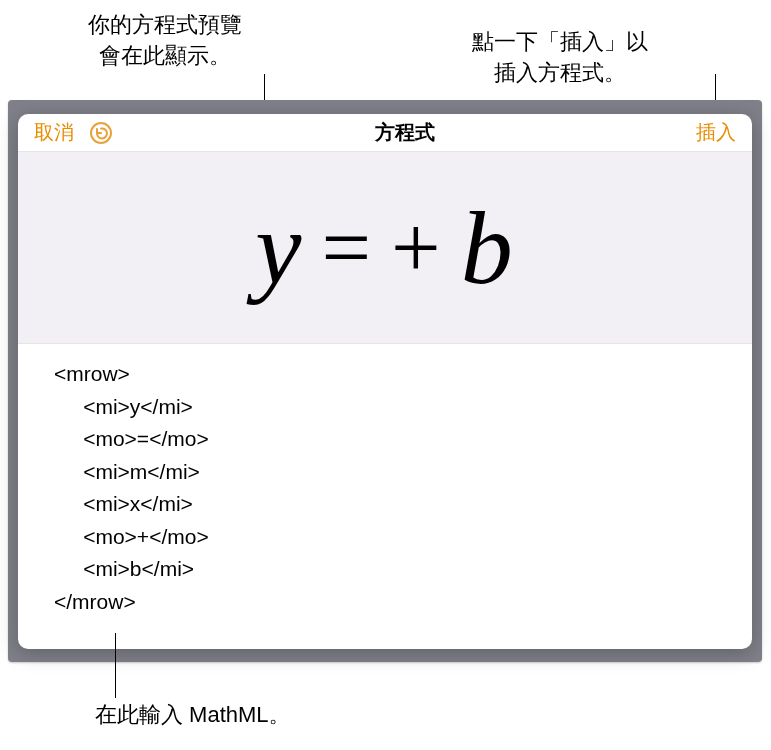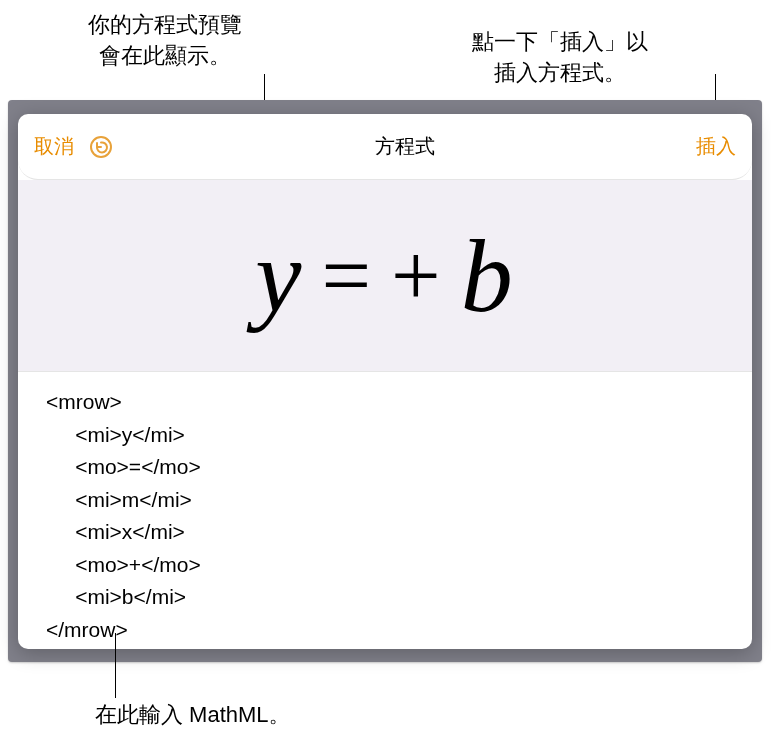--- a/index.html
+++ b/index.html
@@ -42,24 +42,23 @@
     height: 535px;
     background: #fff;
     border-radius: 10px;
     box-shadow: 0 4px 20px rgba(0,0,0,0.25);
     overflow: hidden;
   }
   .toolbar {
     display: flex;
     align-items: center;
     justify-content: space-between;
-    height: 66px;
+    height: 38px;
     padding: 0 16px;
     border-bottom: 1px solid #e5e5e5;
-    border-radius: 20px;
   }
   .toolbar-left {
     display: flex;
     align-items: center;
     gap: 14px;
   }
   .btn-text {
     color: #e88c00;
     font-size: 20px;
     cursor: pointer;
@@ -68,21 +67,21 @@
     width: 26px;
     height: 26px;
     display: flex;
     align-items: center;
     justify-content: center;
     color: #e8a23a;
     cursor: pointer;
   }
   .toolbar-title {
     font-size: 20px;
-    font-weight: 400;
+    font-weight: 700;
     color: #000;
   }
   .preview {
     background: #f2eff5;
     height: 192px;
     display: flex;
     align-items: center;
     justify-content: center;
     border-bottom: 1px solid #e5e5e5;
   }
@@ -98,21 +97,21 @@
     white-space: nowrap;
   }
   .equation .op {
     font-style: normal;
     font-size: 88px;
   }
   .equation .tight {
     letter-spacing: -6px;
   }
   .code-area {
-    padding: 14px 28px;
+    padding: 14px 36px;
     font-family: -apple-system, "Helvetica Neue", Arial, sans-serif;
     font-size: 21px;
     color: #000;
     line-height: 1.55;
     white-space: pre;
   }
 </style>
 </head>
 <body>
 

